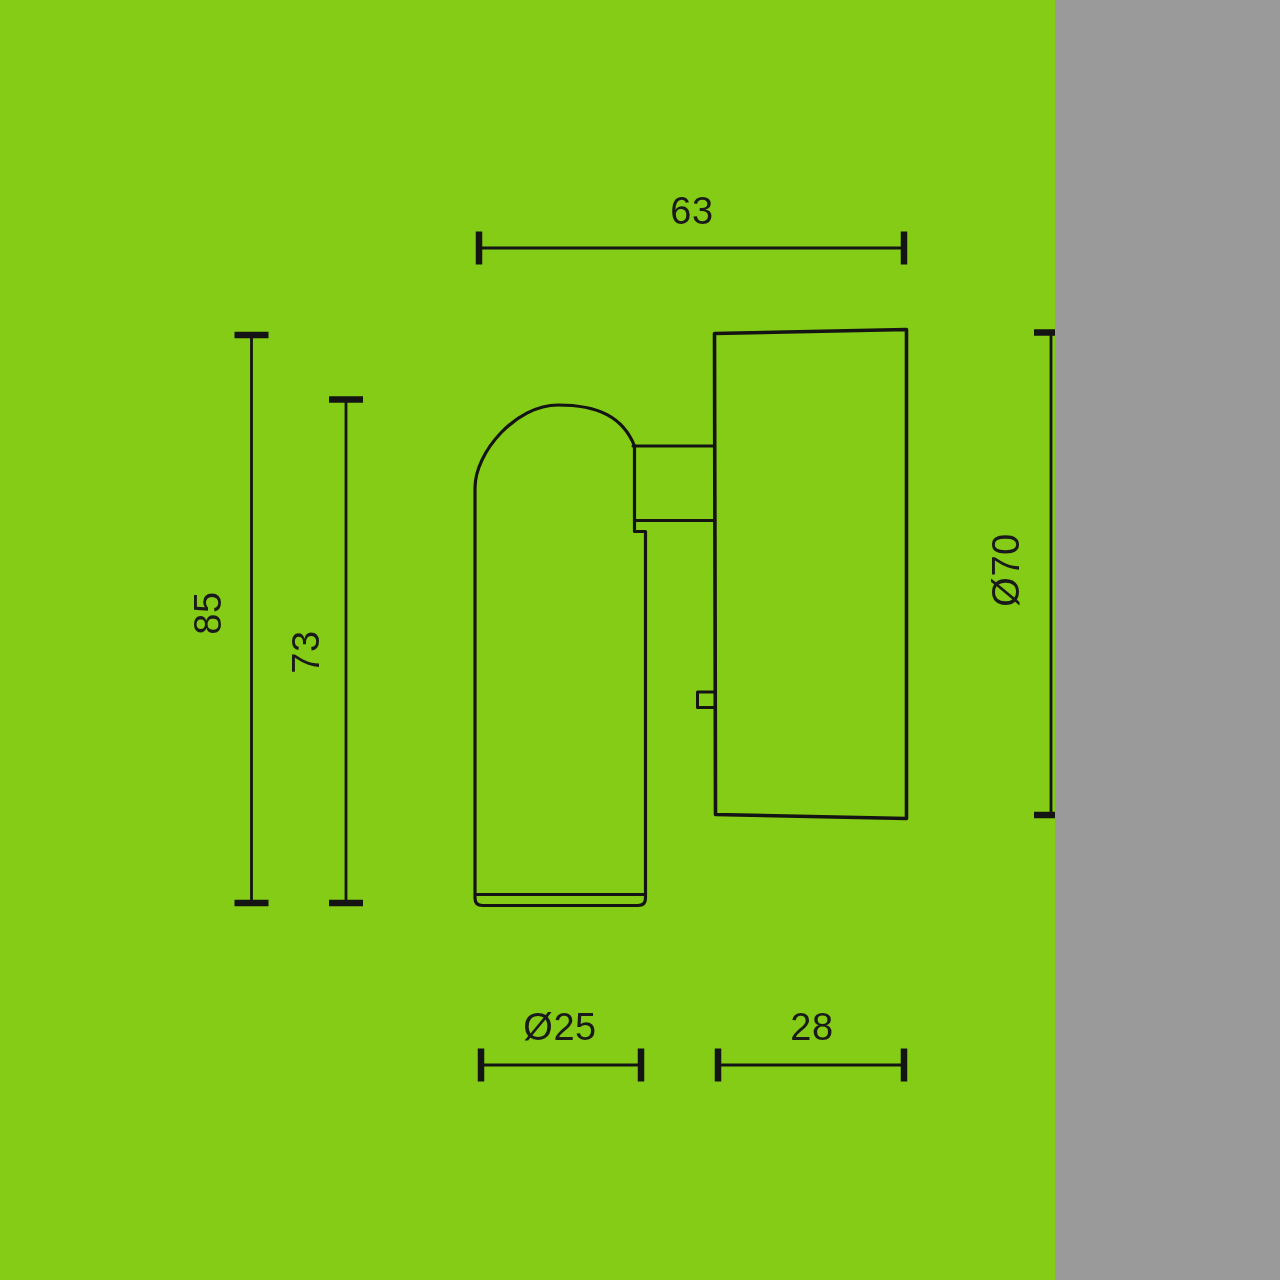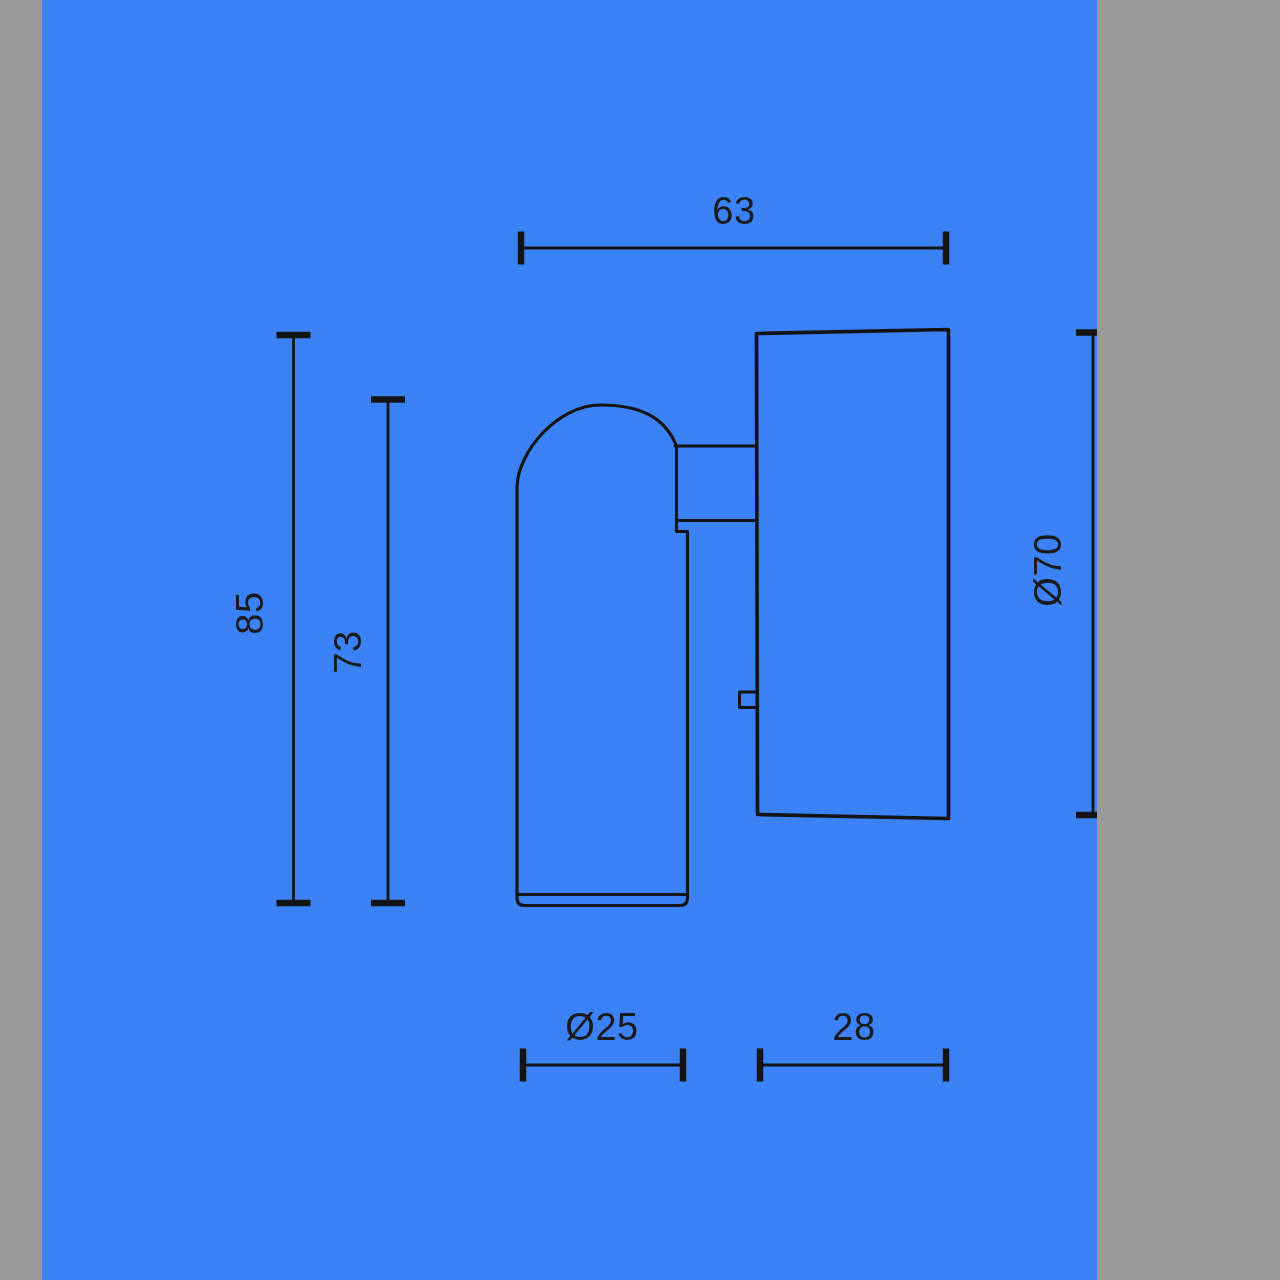--- a/index.html
+++ b/index.html
@@ -4,24 +4,23 @@
 <style>
   html, body {
     margin: 0;
     padding: 0;
     background: #9a9a9a;
   }
   .canvas {
     position: relative;
     width: 1055px;
     height: 1280px;
-    background: #3b82f6;
+    background: #84cc16;
     overflow: hidden;
     font-family: "Liberation Sans", sans-serif;
-    margin-left: 42px;
   }
   .drawing-svg {
     position: absolute;
     inset: 0;
   }
   .outline {
     fill: none;
     stroke: #141414;
     stroke-linecap: round;
     stroke-linejoin: round;

